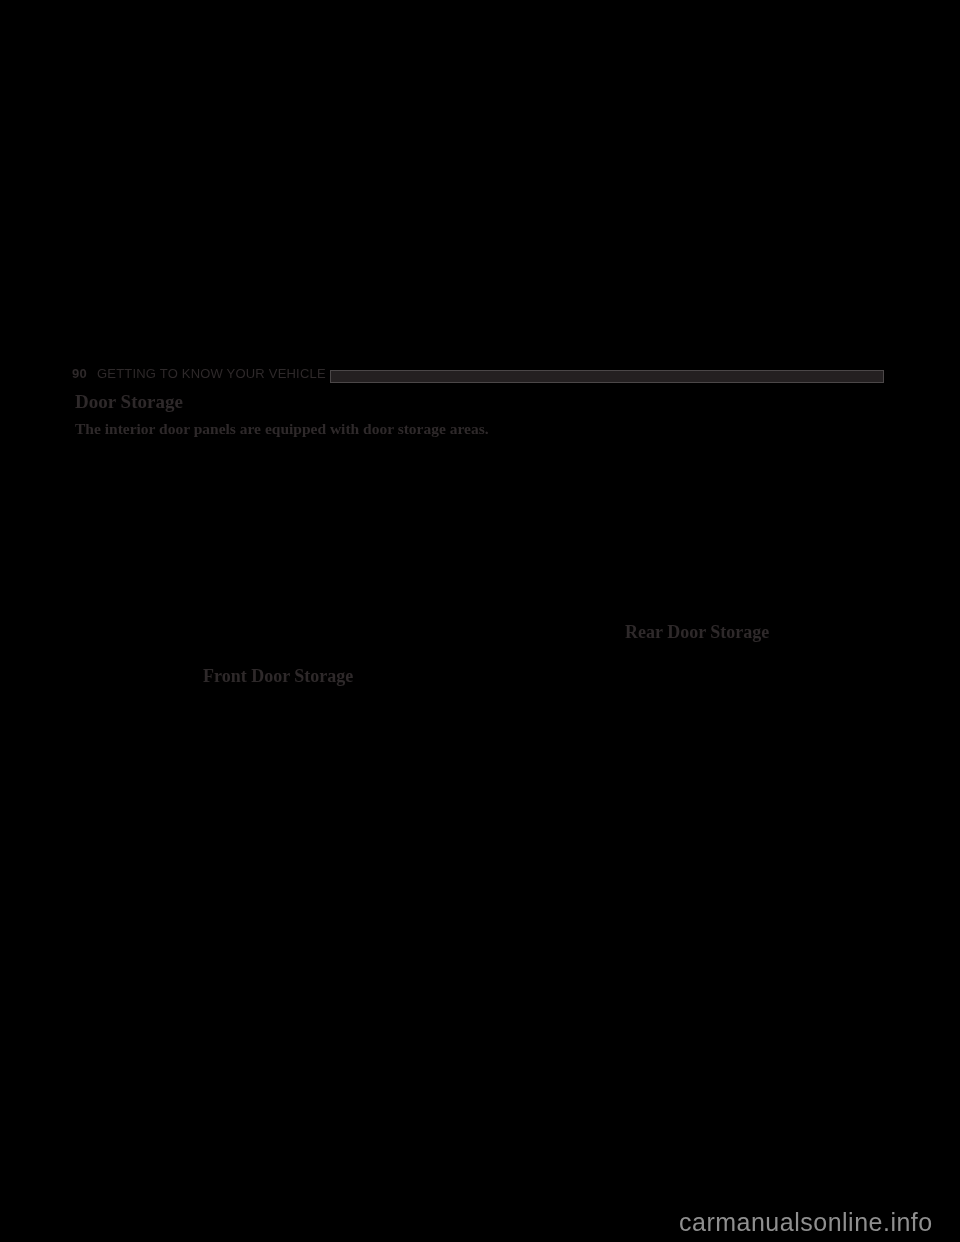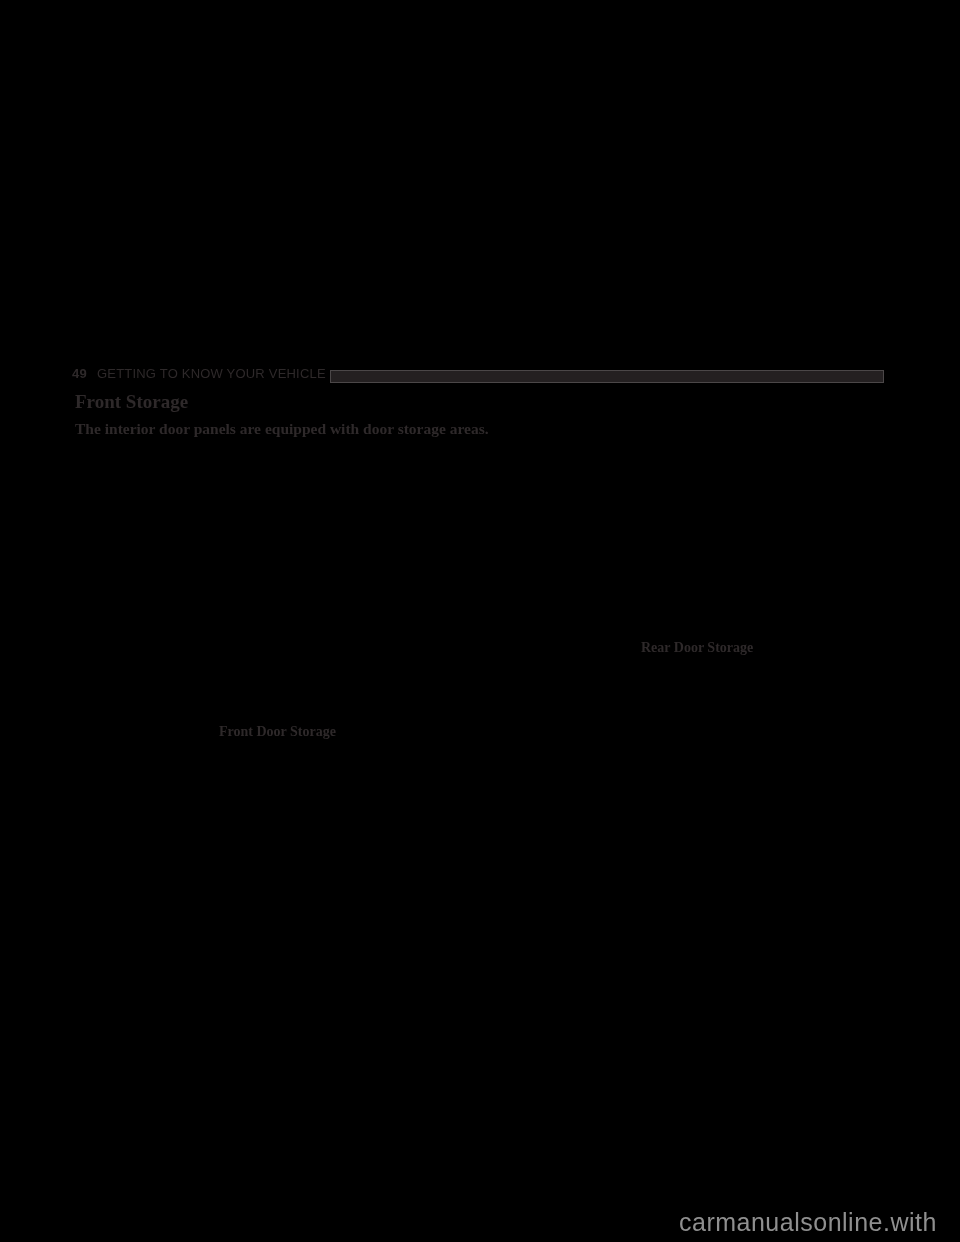--- a/index.html
+++ b/index.html
@@ -48,50 +48,50 @@
     white-space:nowrap;
   }
   .article-body{
     position:absolute;left:75px;top:418px;margin:0;
     width:415px;
     font-size:15.5px;line-height:21px;font-weight:bold;
     color:var(--text,#2e292a);
     text-align:left;
   }
   .caption{
-    position:absolute;margin:16px;
-    font-size:14px;line-height:16px;font-weight:bold;
+    position:absolute;margin:0;
+    font-size:18px;line-height:16px;font-weight:bold;
     color:var(--text,#2e292a);
     white-space:nowrap;
   }
   .caption-rear{left:625px;top:624px;}
-  .caption-front{left:203px;top:708px;}
+  .caption-front{left:203px;top:668px;}
   .watermark{
     position:absolute;left:679px;top:1209px;
     font-family:"Liberation Sans", sans-serif;
     font-size:25px;line-height:27px;font-weight:normal;
     color:var(--watermark,#8f8f8f);
     letter-spacing:0.5px;
     white-space:nowrap;
   }
 </style>
 </head>
 <body>
 
 <div class="page">
 
   <header class="page-header">
-    <span class="page-num">49</span>
+    <span class="page-num">90</span>
     <span class="section-title">GETTING TO KNOW YOUR VEHICLE</span>
     <span class="header-bar"></span>
   </header>
 
-  <h1 class="article-heading">Front Storage</h1>
+  <h1 class="article-heading">Door Storage</h1>
 
   <p class="article-body">The interior door panels are equipped with door storage areas.</p>
 
   <p class="caption caption-rear">Rear Door Storage</p>
 
   <p class="caption caption-front">Front Door Storage</p>
 
-  <div class="watermark">carmanualsonline.with</div>
+  <div class="watermark">carmanualsonline.info</div>
 
 </div>
 
 </body></html>

